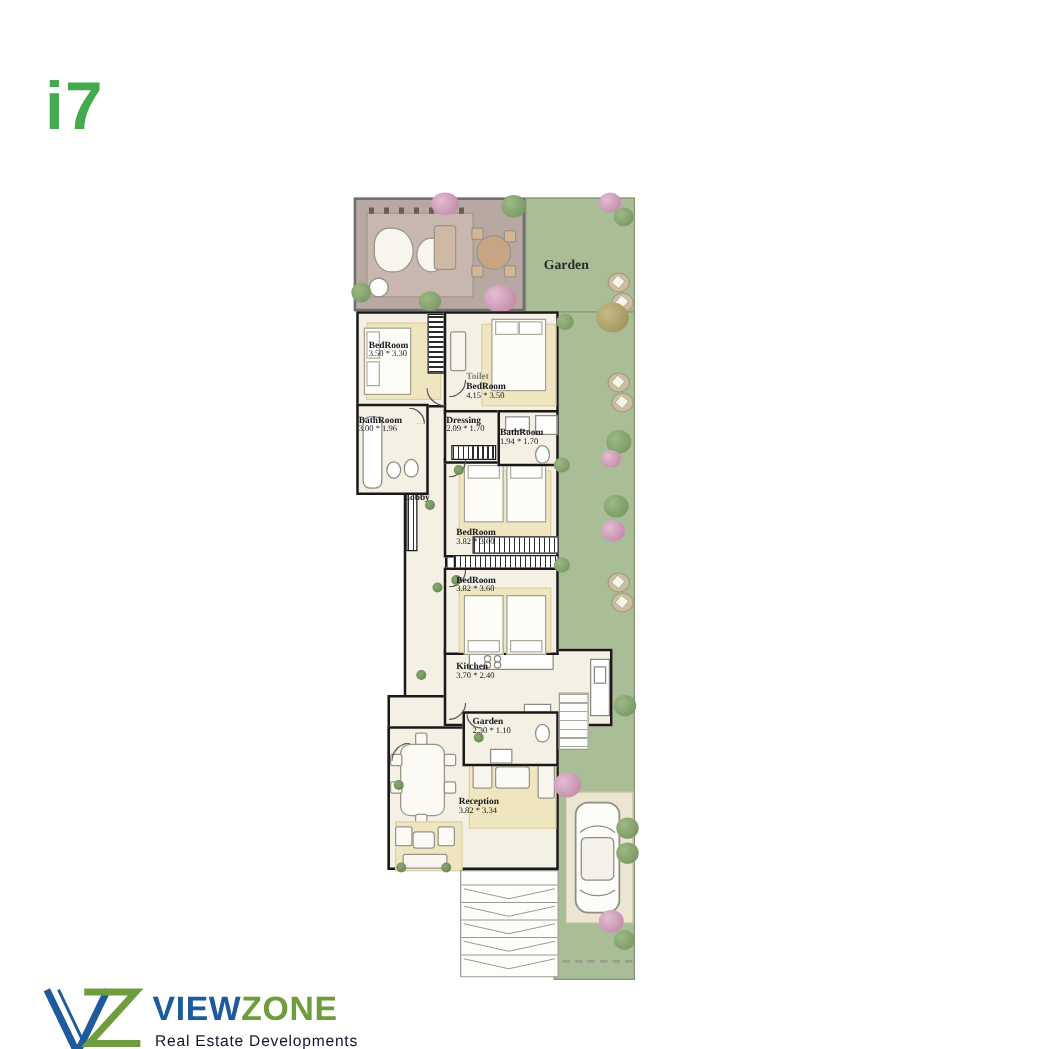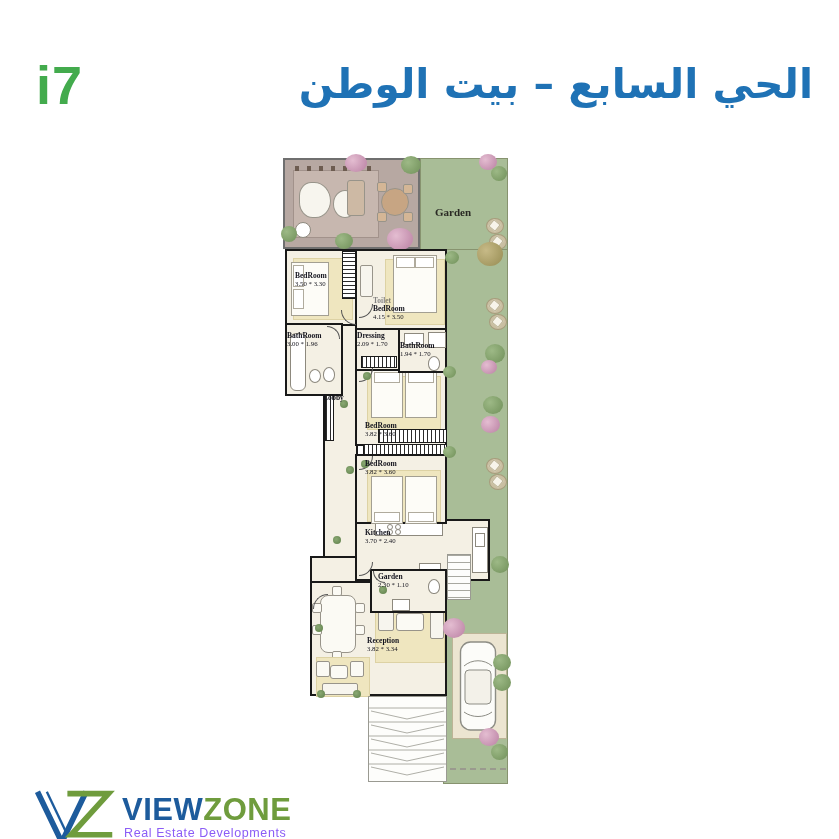--- a/index.html
+++ b/index.html
@@ -44,31 +44,30 @@
   .stone{position:absolute;width:16px;height:14px;border-radius:50%;background:#cabfa2;border:1px solid #a79c7c;}
   .cushion{position:absolute;width:7px;height:7px;background:#f7f4ea;border:1px solid #b9b092;transform:rotate(40deg);}
   
   .terrace{position:absolute;background:#b7a8a2;border:2px solid #6f6f6f;box-sizing:border-box;}
   .patio{position:absolute;background:#c7b7af;border:1px solid #a2928b;}
   .beam{position:absolute;background-image:repeating-linear-gradient(90deg,#6d5c50 0 4px,transparent 4px 12px);}
   .carpad{position:absolute;background:#ece5d1;border:1px solid #bcb496;}
   .drive{position:absolute;border-top:2px dashed #9a9a8e;}
   
   .brand{position:absolute;left:30px;top:748px;width:260px;height:80px;}
-  .brandword{position:absolute;left:92px;top:8px;font-size:31px;font-weight:bold;letter-spacing:.5px;}
+  .brandword{position:absolute;left:92px;top:8px;font-size:27px;font-weight:bold;letter-spacing:.5px;}
   .bv{color:#1d5b9c;}.bz{color:#6f9c3d;}
-  .tagline{position:absolute;left:94px;top:42px;font-size:12.5px;color:#8b5cf6;letter-spacing:.6px;}
+  .tagline{position:absolute;left:94px;top:42px;font-size:12.5px;color:#0f172a;letter-spacing:.6px;}
 </style>
 </head>
 <body>
 
 <div class="page">
 
   <div class="i7logo">i7</div>
-  <div class="artitle">الحي السابع – بيت الوطن</div>
 
   <div class="plan">
 
     <div class="abs garden" style="left:137px;top:4px;width:86px;height:91px;"></div>
     <div class="abs garden" style="left:160px;top:95px;width:63px;height:533px;"></div>
     <div class="glabel" style="left:152px;top:52px;">Garden</div>
 
     <div class="terrace" style="left:0;top:4px;width:137px;height:91px;">
       <div class="patio" style="left:8px;top:10px;width:84px;height:66px;"></div>
       <div class="beam" style="left:10px;top:6px;width:80px;height:5px;"></div>

